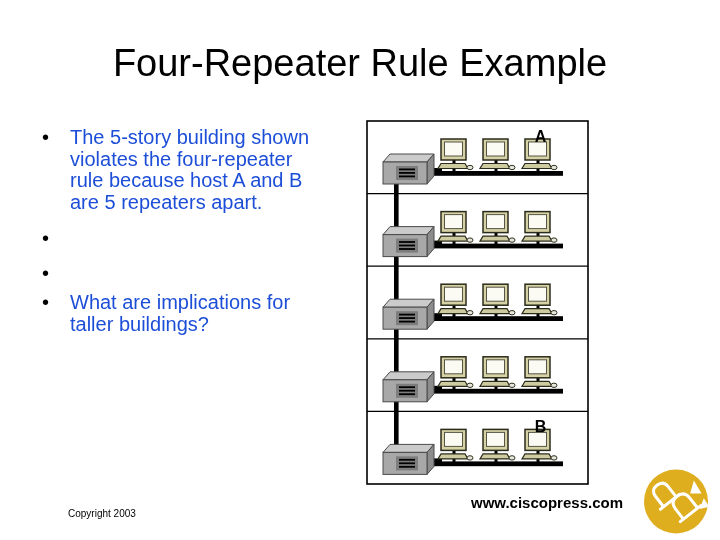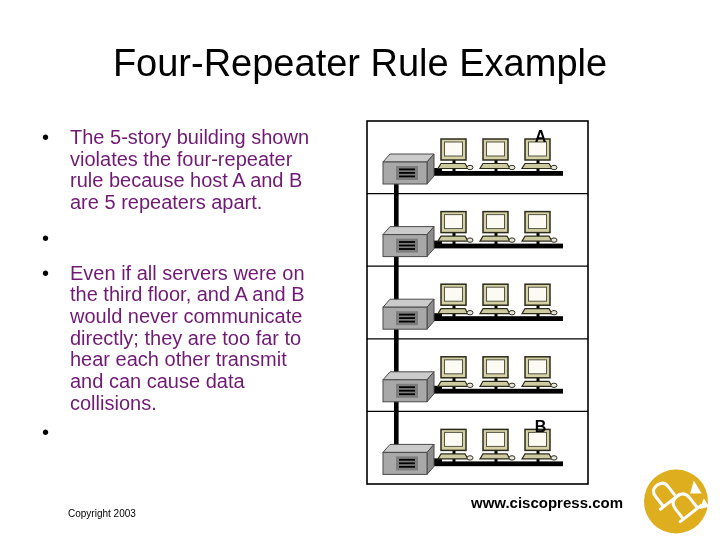--- a/index.html
+++ b/index.html
@@ -5,21 +5,21 @@
   html,body{margin:0;padding:0;}
   body{width:720px;height:540px;background:#ffffff;overflow:hidden;
        font-family:"Liberation Sans", sans-serif;}
   .slide{position:relative;width:720px;height:540px;background:#ffffff;}
   .title{position:absolute;left:0;top:42px;width:720px;margin:0;
          font-size:38px;line-height:42px;font-weight:400;color:#000;
          text-align:center;letter-spacing:0;}
   .bullets{position:absolute;left:42px;top:127px;width:316px;}
   .bullet{display:flex;align-items:flex-start;}
   .bullet .dot{width:28px;flex:0 0 28px;font-size:20px;line-height:21.7px;color:#000;}
-  .bullet .btext{font-size:20px;line-height:21.7px;color:#701a75;white-space:pre-line;}
+  .bullet .btext{font-size:20px;line-height:21.7px;color:#1d4ed8;white-space:pre-line;}
   .m1{margin-top:14px;} .m2{margin-top:13px;} .m3{margin-top:8px;}
   .copyright{position:absolute;left:68px;top:508px;font-size:10px;color:#000;}
   .website{position:absolute;right:97px;top:494px;font-size:15px;font-weight:bold;color:#000;}
   svg{position:absolute;left:0;top:0;}
   #logo-svg{left:640px;top:466px;}
 </style>
 </head>
 <body>
 
 <div class="slide">
@@ -32,30 +32,25 @@
       <span class="btext">The 5-story building shown
 violates the four-repeater
 rule because host A and B
 are 5 repeaters apart.</span>
     </div>
     <div class="bullet m1">
       <span class="dot">•</span>
     </div>
     <div class="bullet m2">
       <span class="dot">•</span>
-      <span class="btext">Even if all servers were on
-the third floor, and A and B
-would never communicate
-directly; they are too far to
-hear each other transmit
-and can cause data
-collisions.</span>
     </div>
     <div class="bullet m3">
       <span class="dot">•</span>
+      <span class="btext">What are implications for
+taller buildings?</span>
     </div>
   </div>
 
   <div class="copyright">Copyright 2003</div>
   <div class="website">www.ciscopress.com</div>
 
   <svg id="diagram-svg" width="720" height="540" viewBox="0 0 720 540">
       <rect x="394" y="183" width="4.6" height="281.4" fill="#000000"></rect>
       <g>
         <rect x="425" y="171" width="138" height="4.8" fill="#000000"></rect>

